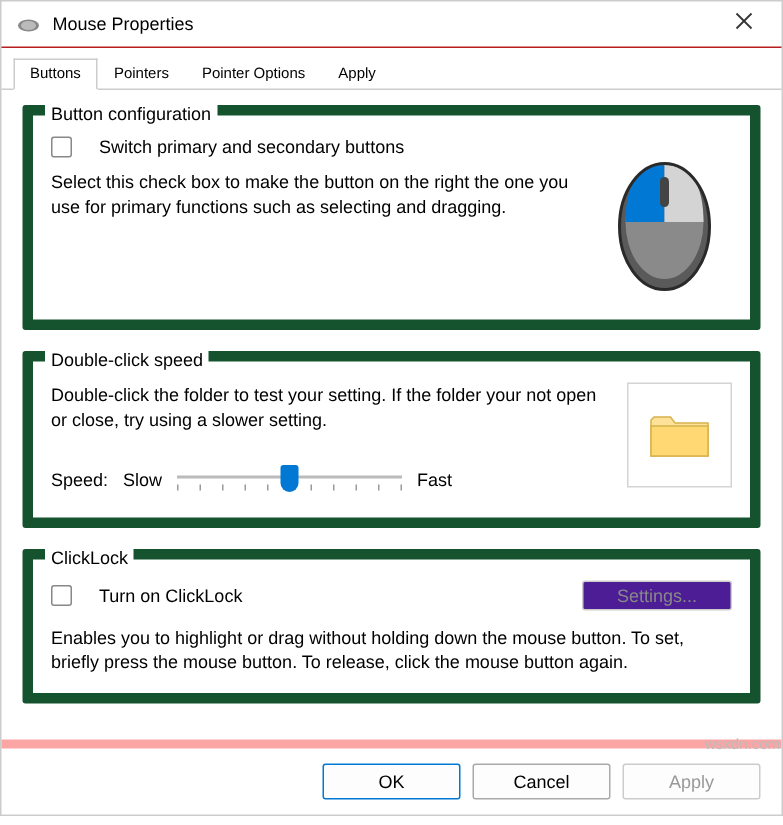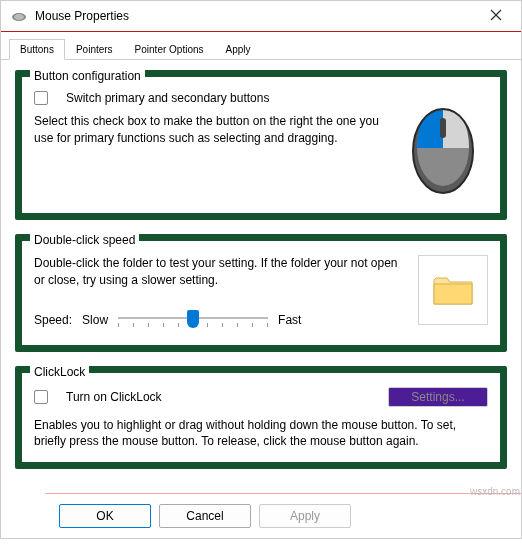--- a/index.html
+++ b/index.html
@@ -23,21 +23,21 @@
     .mouse-img { width: 90px; height: 110px; display: flex; align-items: center; justify-content: center; }
     .folder-box { width: 70px; height: 70px; border: 1px solid #d4d4d4; display: flex; align-items: center; justify-content: center; }
     .slider-row { display: flex; align-items: center; gap: 10px; margin-top: 18px; }
     .slider-track { flex: 0 0 150px; height: 26px; position: relative; }
     .slider-line { position: absolute; top: 10px; left: 0; right: 0; height: 2px; background: #bbb; }
     .slider-ticks { position: absolute; top: 16px; left: 0; right: 0; display: flex; justify-content: space-between; }
     .slider-tick { width: 1px; height: 4px; background: #999; }
     .slider-thumb { position: absolute; top: 3px; left: 50%; transform: translateX(-50%); width: 12px; height: 18px; background: #0078d4; border-radius: 2px 2px 6px 6px; cursor: pointer; }
     .clicklock-row { display: flex; align-items: center; justify-content: space-between; margin-bottom: 10px; }
     .settings-btn { padding: 2px 20px; font-size: 12px; border: 1px solid #ccc; background: #4c1d95; color: #888; border-radius: 2px; min-width: 100px; }
-    .buttons-row { display: flex; gap: 8px; padding: 10px 14px; border-top: 1px solid #fca5a5; margin-left: 44px; }
+    .buttons-row { display: flex; justify-content: flex-end; gap: 8px; padding: 10px 14px; border-top: 6px solid #fca5a5; }
     .btn { padding: 4px 0; width: 92px; font-size: 12px; border: 1px solid #aaa; background: #fdfdfd; border-radius: 2px; cursor: pointer; text-align: center; }
     .btn.primary { border: 1.5px solid #0078d4; }
     .btn.disabled { color: #999; border-color: #ccc; }
     .watermark { position: absolute; right: 2px; bottom: 42px; font-size: 10px; color: #bbb; writing-mode: horizontal-tb; pointer-events: none; }
     .winwrap { position: relative; }
   </style>
 </head>
 <body>
 
 <div class="winwrap">

